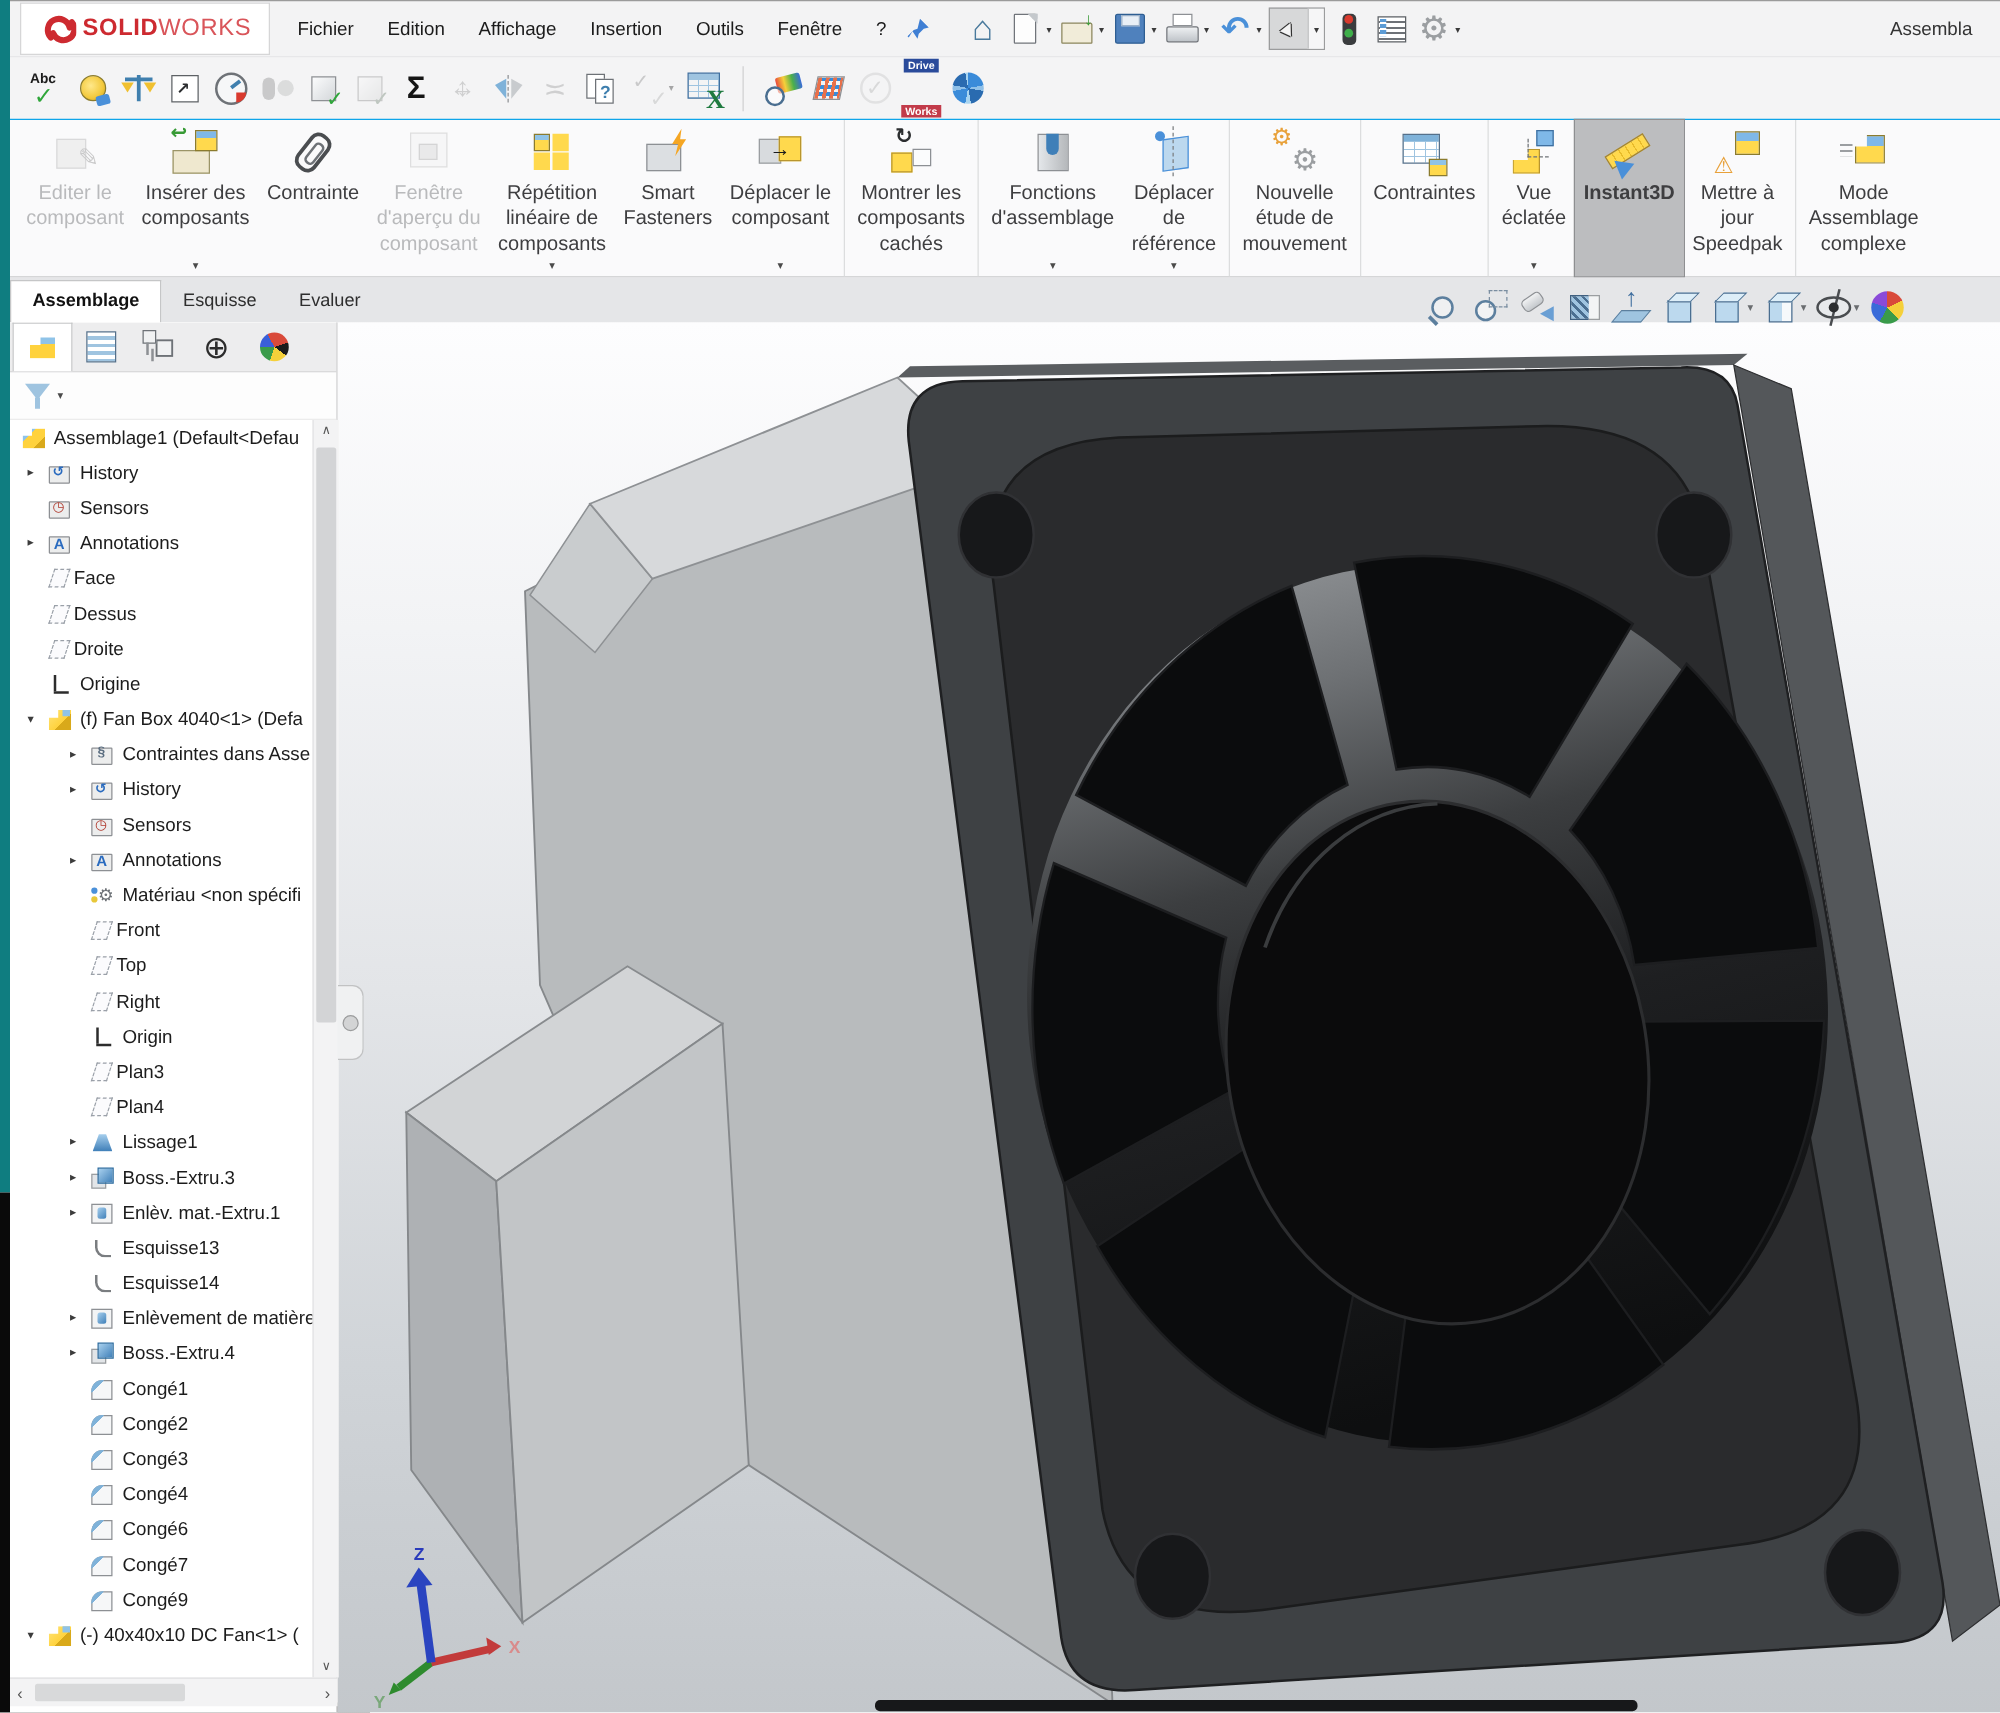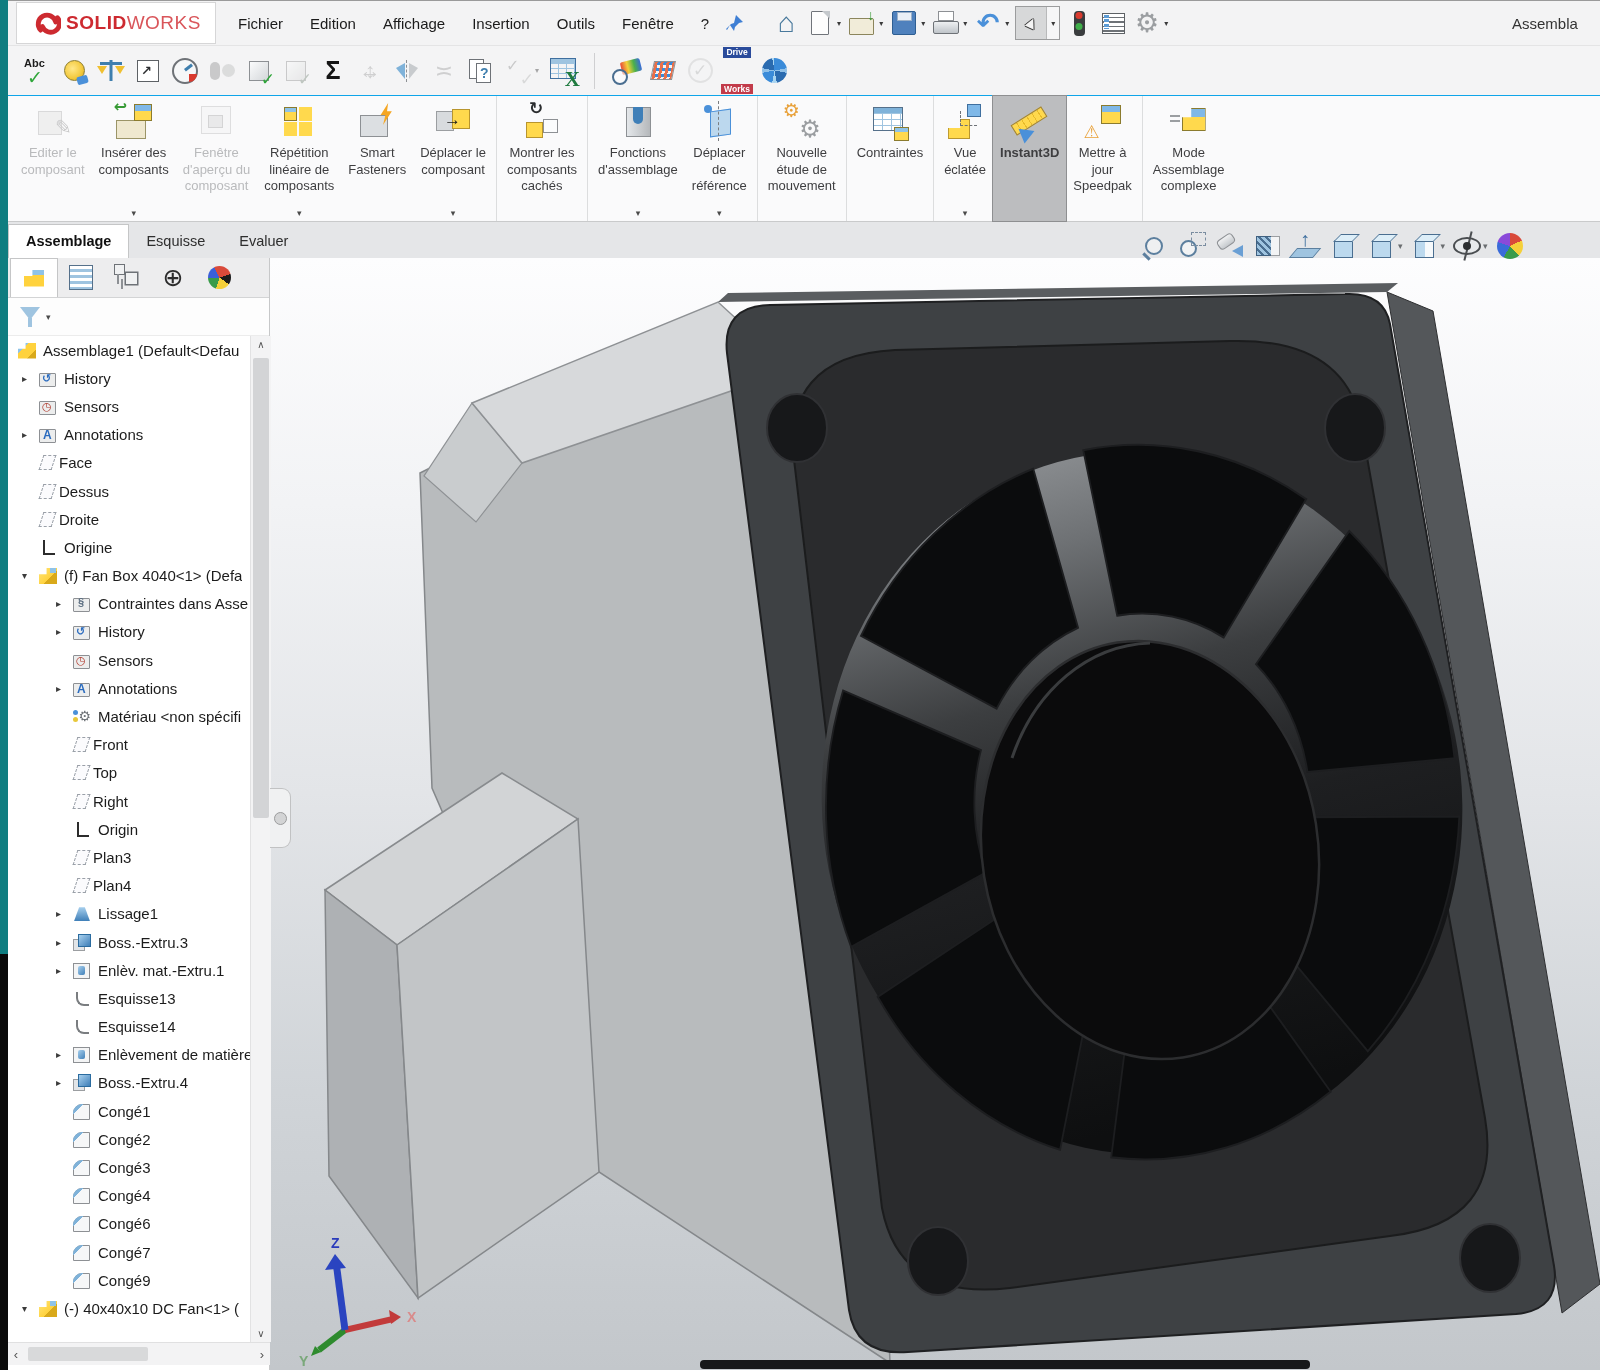--- a/index.html
+++ b/index.html
@@ -98,21 +98,21 @@
   .t-dw{flex-direction:column;gap:25px;}
   .t-dw i{font-size:8.5px;background:#2a4b9b;color:#fff;padding:1px 3px;font-weight:bold;position:static;}
   .t-dw b{font-size:8.5px;background:#c23b4a;color:#fff;padding:1px 3px;font-weight:bold;position:static;margin-top:1px;}
   .t-edw::before{content:"";width:25px;height:25px;border-radius:50%;background:conic-gradient(#3a8bd9 0 22%,#8fc0e8 22% 28%,#2a6bb0 28% 47%,#a8d4f0 47% 53%,#3a8bd9 53% 72%,#8fc0e8 72% 78%,#2a6bb0 78% 97%,#a8d4f0 97%);}
   
   #ribbon{left:8px;top:96px;width:1592px;height:126px;background:#fafafb;border-bottom:1px solid #c9cacb;
           display:flex;align-items:stretch;padding-left:6px;box-sizing:border-box;}
   .rbtn{position:relative;display:flex;flex-direction:column;align-items:center;
         padding:7px 7px 14px;cursor:default;flex:0 0 auto;}
   .rbtn .ric{width:38px;height:38px;position:relative;margin-bottom:4px;flex:0 0 auto;}
-  .rbtn .rlabel{font-size:13px;line-height:1.28;color:#3e3e40;text-align:center;white-space:pre-line;}
+  .rbtn .rlabel{font-size:16px;line-height:1.28;color:#3e3e40;text-align:center;white-space:pre-line;}
   .rbtn .rcaret{position:absolute;bottom:3px;left:50%;transform:translateX(-50%);font-size:9px;color:#4a4a4a;}
   .rbtn.dis .rlabel{color:#b9babc;}
   .rbtn.dis .ric{opacity:.35;filter:grayscale(1);}
   .rbtn.act{background:#bcbdbf;outline:1px solid #8e8f91;font-weight:bold;}
   .rbtn.sep{padding:0;margin:0 3px;width:1px;background:#dcddde;}
   .ric i,.ric b{font-style:normal;font-weight:normal;position:absolute;line-height:1;}
   .ri-edit::before{content:"";position:absolute;left:4px;top:8px;width:22px;height:22px;background:#d8dbde;border:1px solid #9b9ea1;}
   .ri-edit i{right:0;bottom:4px;font-size:20px;color:#6e7277;}
   .ri-insert::before{content:"";position:absolute;left:1px;bottom:2px;width:28px;height:17px;background:#efe8cf;border:1px solid #9b9467;}
   .ri-insert::after{content:"";position:absolute;right:1px;top:1px;width:16px;height:15px;background:linear-gradient(#7fb8e8 38%,#ffd94d 38%);border:1px solid #8b7b2e;}
@@ -481,20 +481,28 @@
     </div>
     <div class="rbtn">
       <span class="ric ri-insert">
         <i>↩</i>
         <b></b>
       </span>
       <span class="rlabel">Insérer des
 composants</span>
       <span class="rcaret">▾</span>
     </div>
+    <div class="rbtn">
+      <span class="ric ri-mate">
+        <i></i>
+        <b></b>
+      </span>
+      <span class="rlabel">Contrainte</span>
+
+    </div>
     <div class="rbtn dis">
       <span class="ric ri-preview">
         <i></i>
         <b></b>
       </span>
       <span class="rlabel">Fenêtre
 d'aperçu du
 composant</span>
 
     </div>

